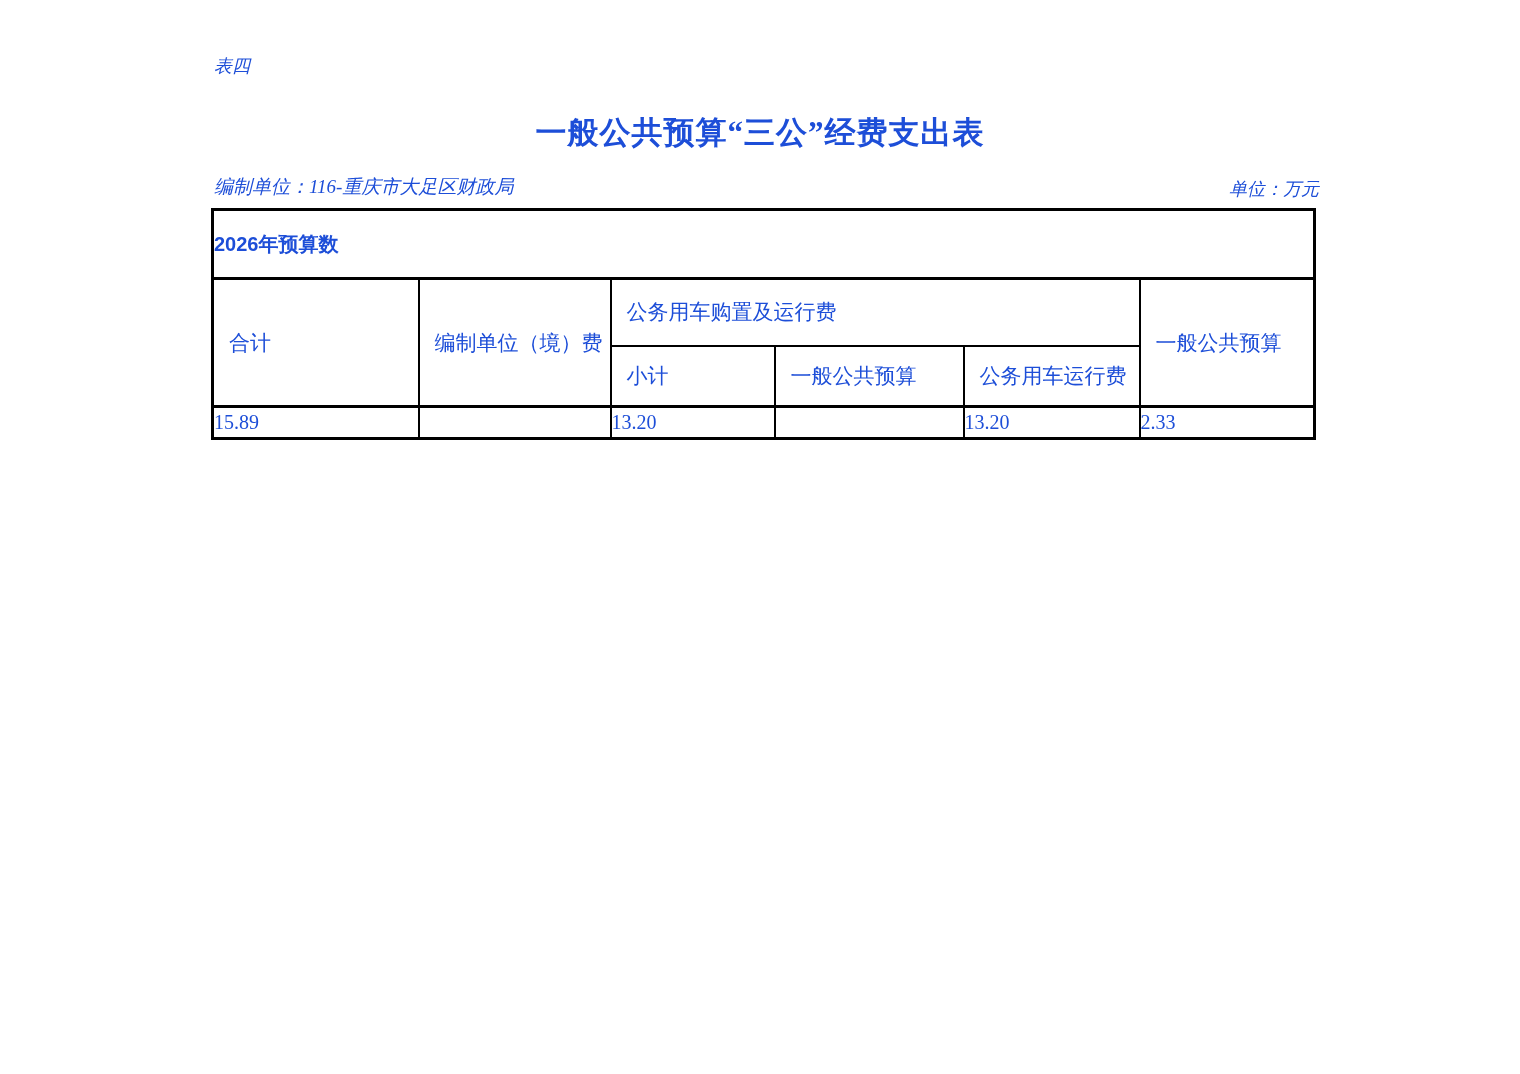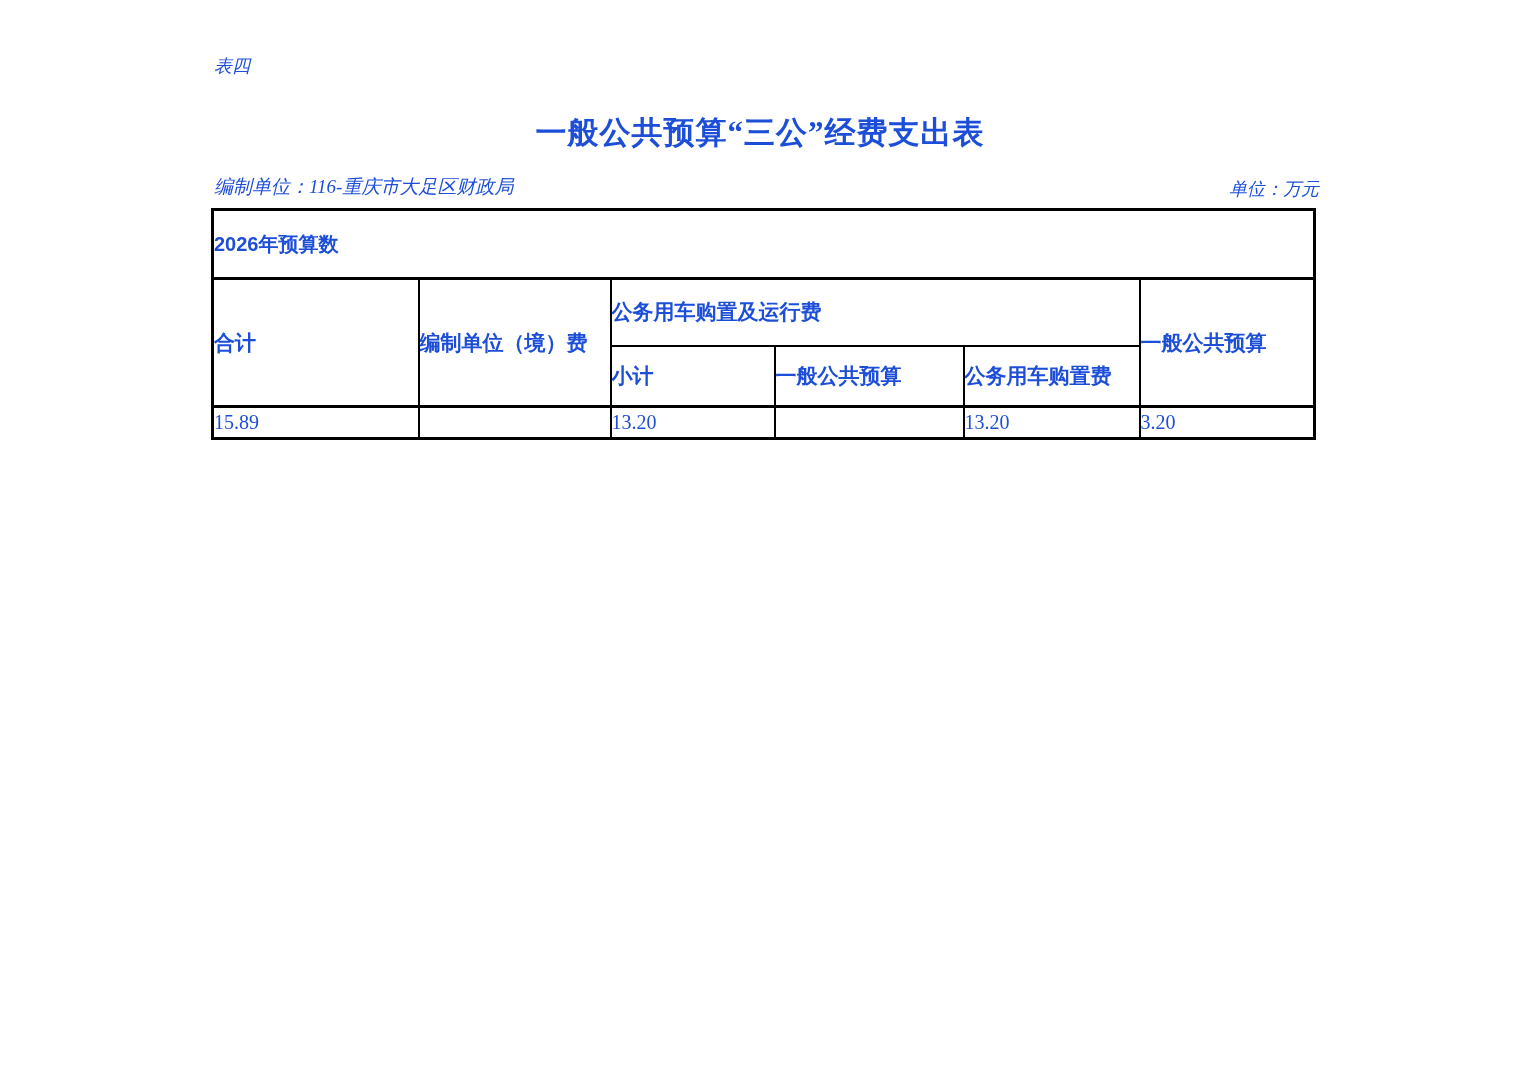--- a/index.html
+++ b/index.html
@@ -71,22 +71,23 @@
   }
   tr.year-row td {
     height: 66px;
     font-family: "Liberation Sans", "DejaVu Sans", sans-serif;
     font-weight: bold;
     font-size: 20px;
     border-bottom: 3px solid #000000;
   }
   tr.head-row td {
     font-family: "Liberation Sans", "DejaVu Sans", sans-serif;
-    font-weight: bold;
+    font-weight: normal;
     font-size: 21px;
+    padding-left: 15px;
   }
   tr.head-row-top { height: 67px; }
   tr.head-row-sub { height: 61px; }
   tr.data-row { height: 32px; }
   tr.data-row td {
     font-family: "Liberation Serif", "DejaVu Serif", serif;
     font-size: 20px;
     border-top: 3px solid #000000;
   }
 </style>
@@ -118,26 +119,26 @@
       </tr>
       <tr class="head-row head-row-top">
         <td rowspan="2">合计</td>
         <td rowspan="2">编制单位（境）费</td>
         <td colspan="3">公务用车购置及运行费</td>
         <td rowspan="2">一般公共预算</td>
       </tr>
       <tr class="head-row head-row-sub">
         <td>小计</td>
         <td>一般公共预算</td>
-        <td>公务用车购置费</td>
+        <td>公务用车运行费</td>
       </tr>
       <tr class="data-row">
         <td>15.89</td>
         <td></td>
         <td>13.20</td>
         <td></td>
         <td>13.20</td>
-        <td>3.20</td>
+        <td>2.33</td>
       </tr>
     </tbody>
   </table>
 
 </div>
 
 </body></html>

